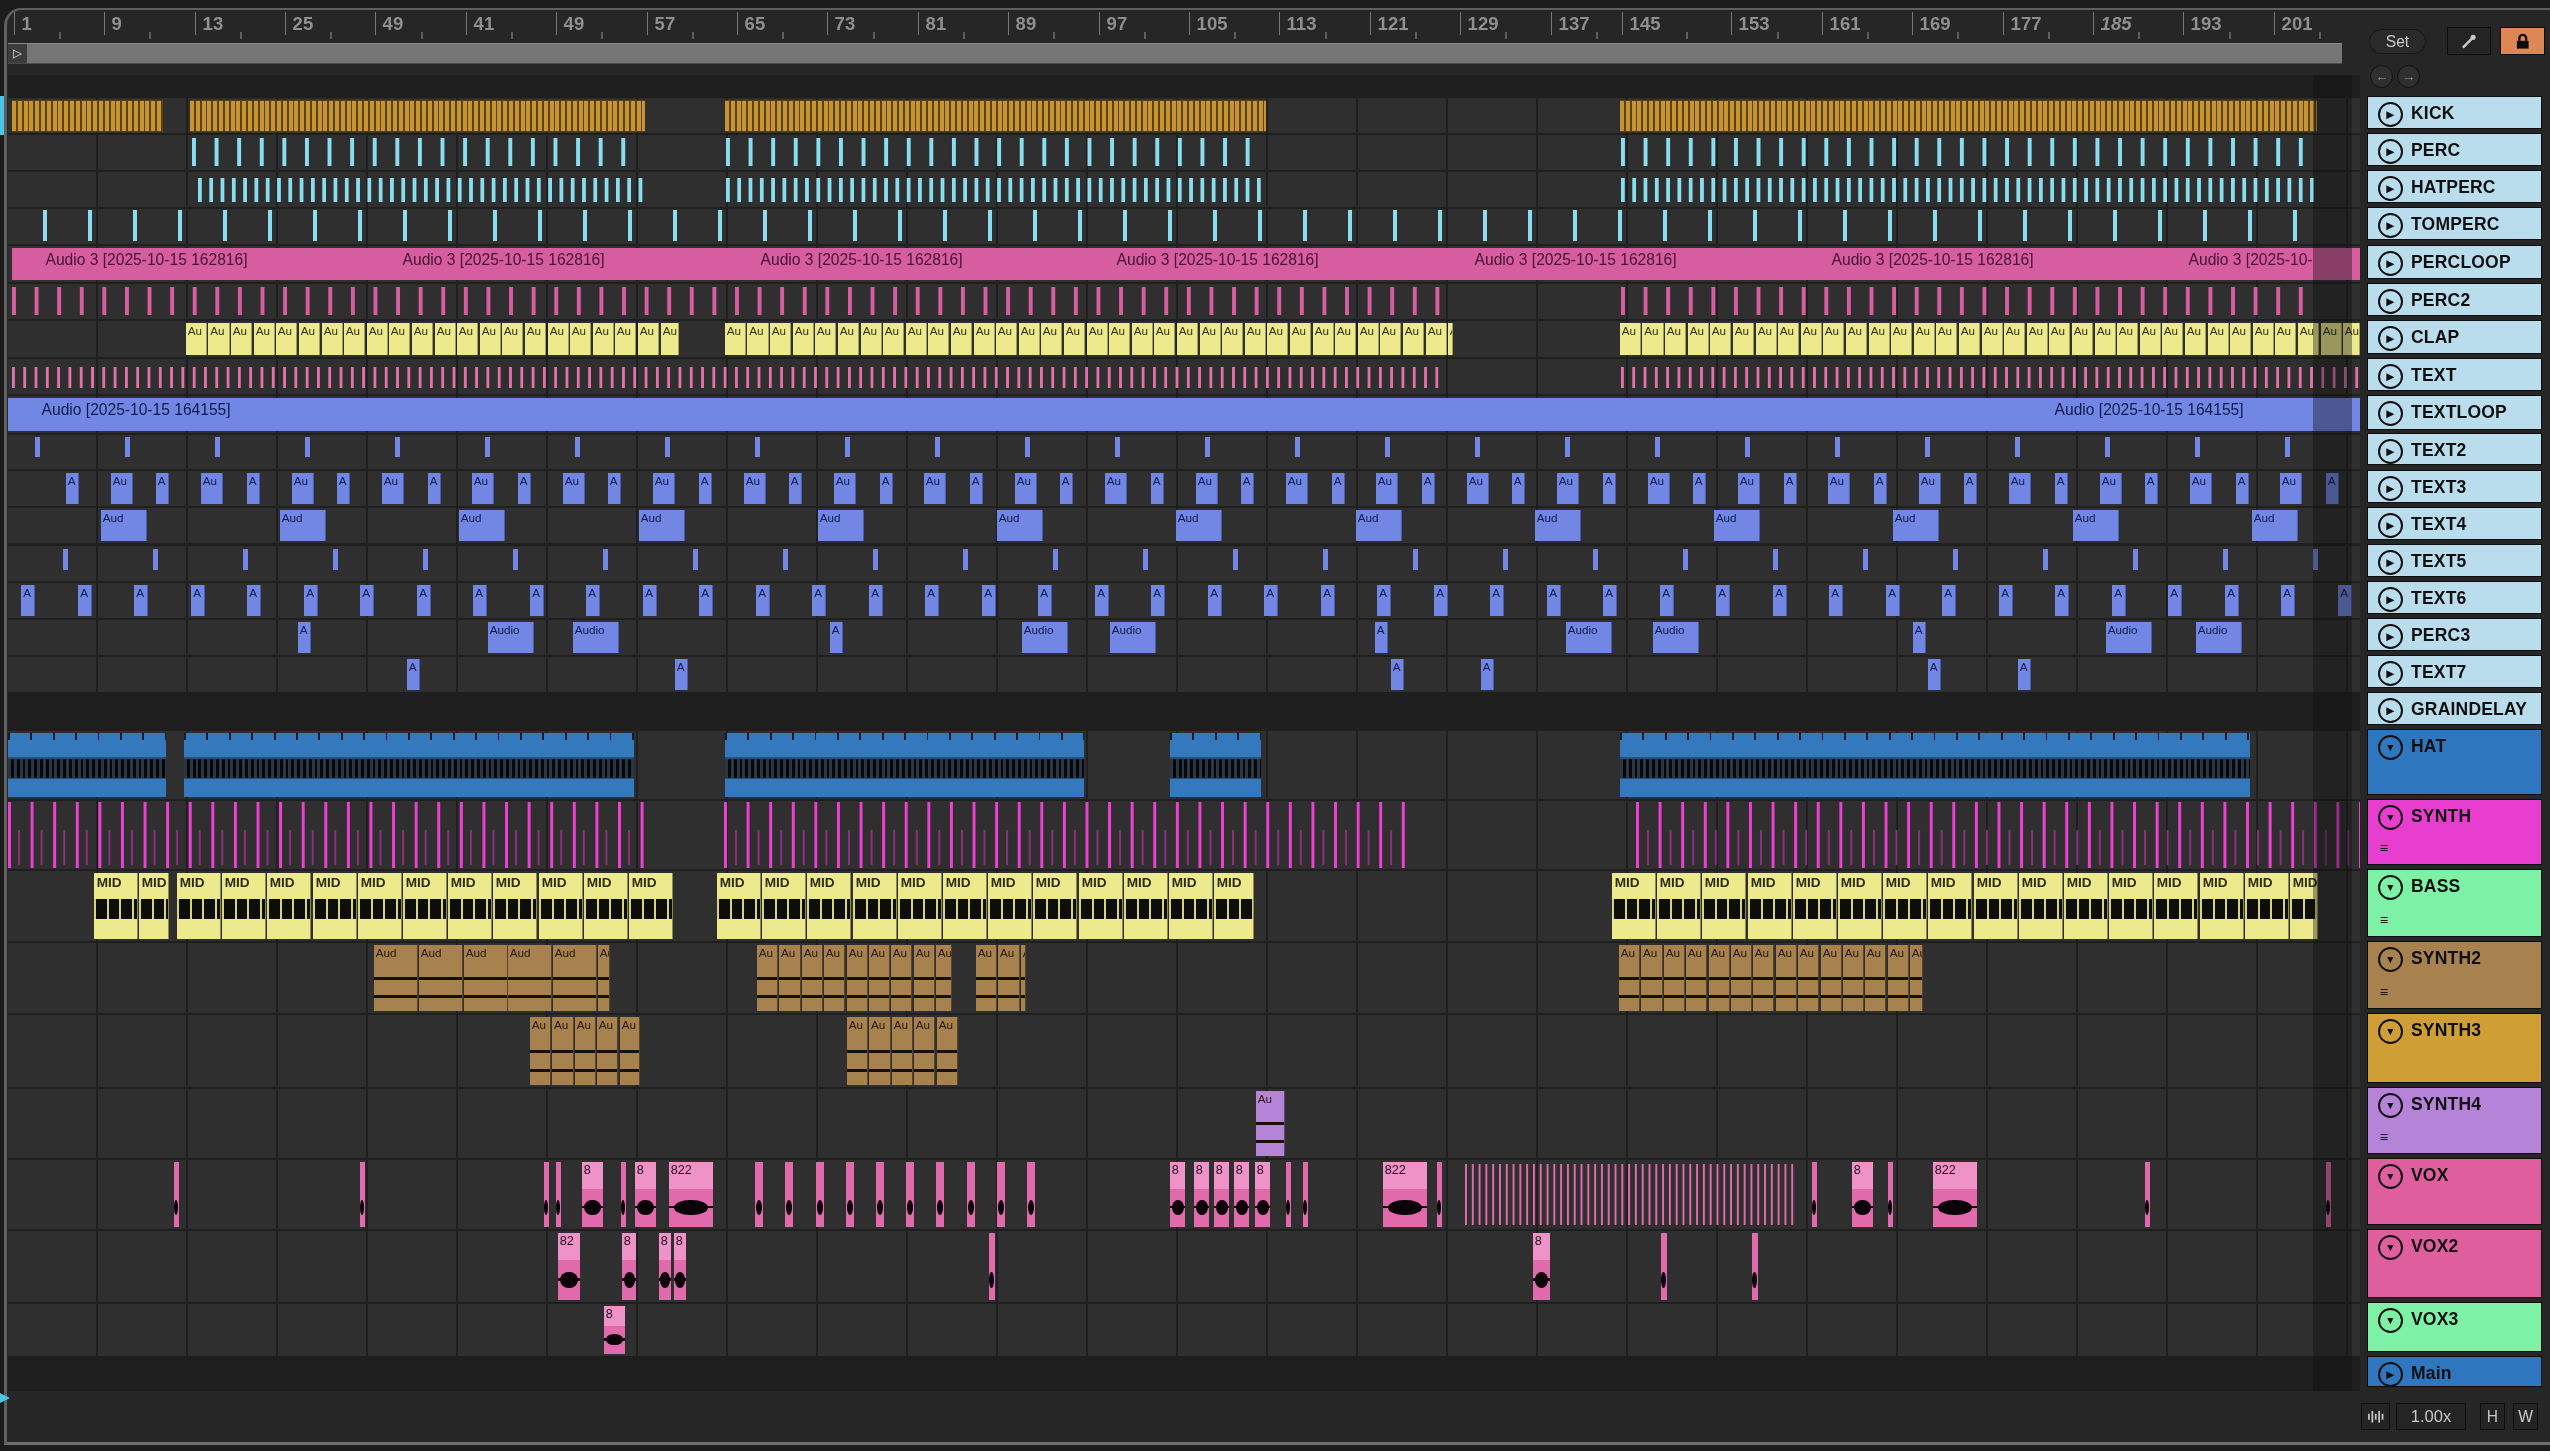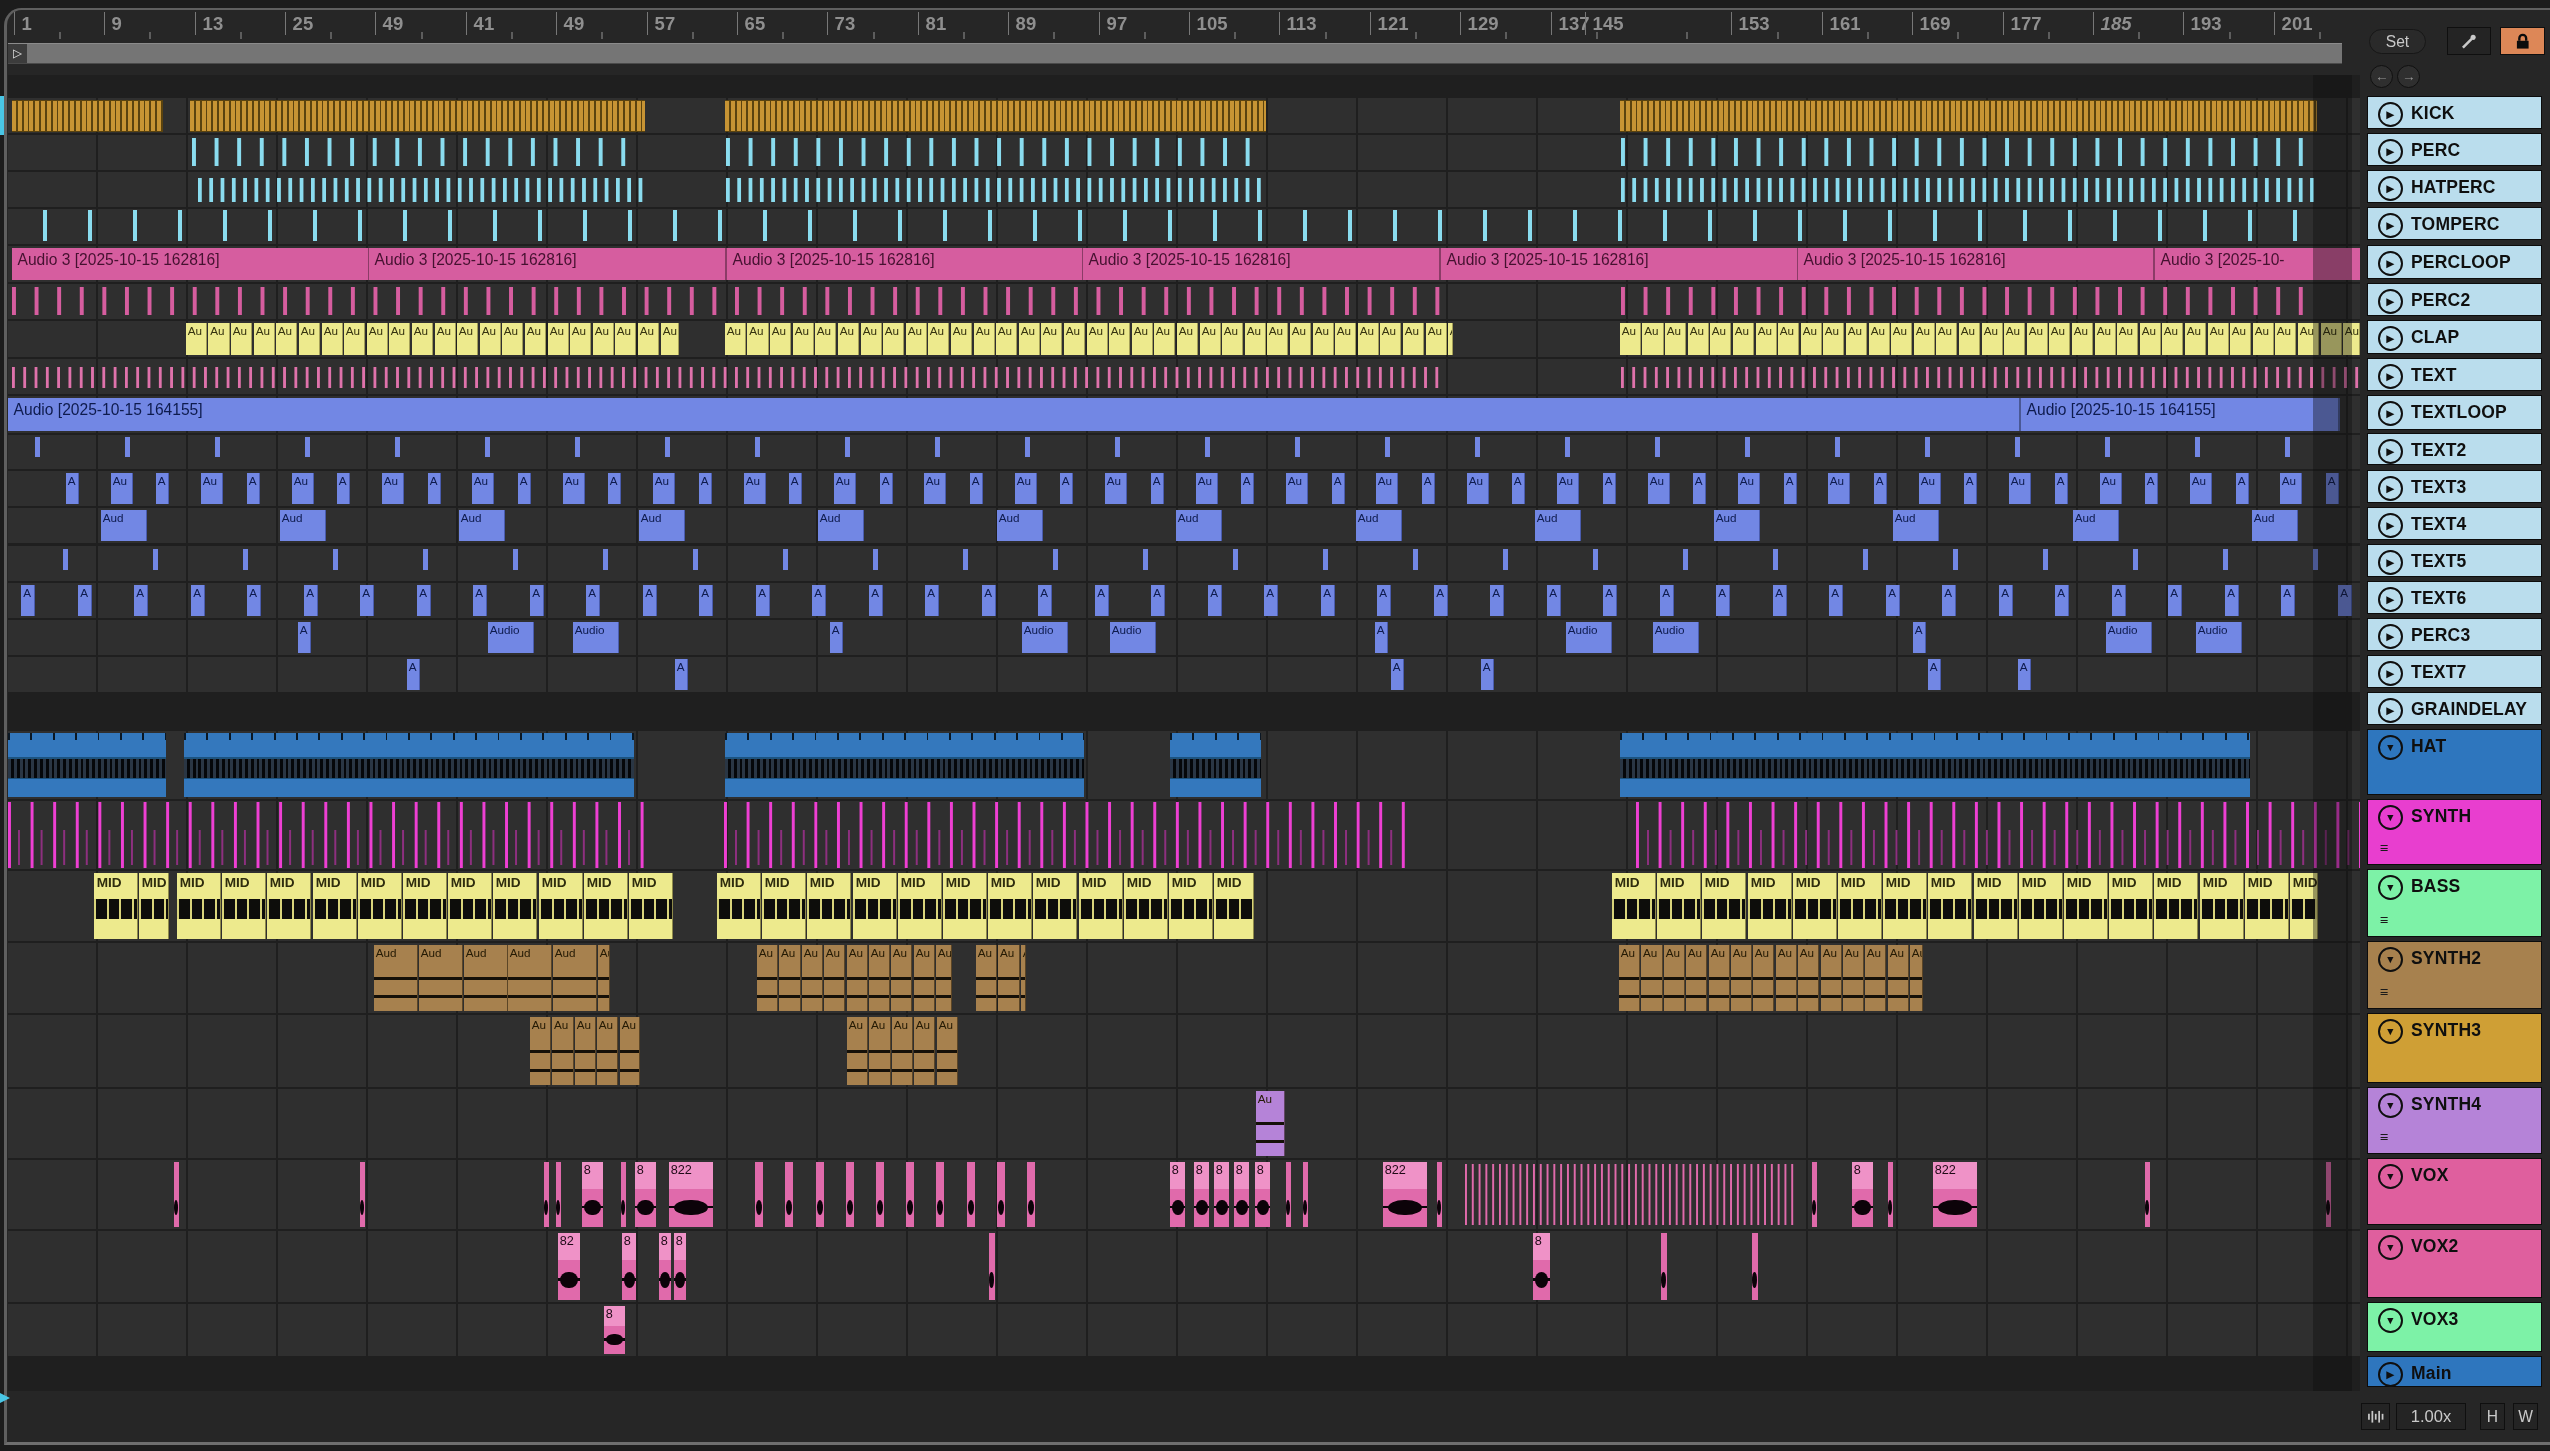--- a/index.html
+++ b/index.html
@@ -20,21 +20,21 @@
          color:#e6e6e6;font-size:11.7px;line-height:18.5px;text-align:center;}
   
   #grid{position:absolute;left:7.8px;top:75px;width:2352px;height:1316px;background:#1f1f1f;}
   .row{position:absolute;left:0;width:2352px;background:#2f2f2f;overflow:hidden;
        background-image:repeating-linear-gradient(90deg,transparent 0 88px,#1f1f1f 88px 90px);}
   #gridshade{position:absolute;left:2313px;top:0;width:39px;height:1316px;background:rgba(12,12,12,.38);
        pointer-events:none;z-index:30;}
   .clip{position:absolute;top:1.9px;bottom:1.9px;}
   .c-str{background:repeating-linear-gradient(90deg,var(--gold) 0 3.9px,var(--goldd) 3.9px 5.8px);
          border-top:1.9px solid var(--goldd);border-bottom:1.9px solid var(--goldd);}
-  .c-loop{overflow:hidden;}
+  .c-loop{overflow:hidden;padding-left:28px;}
   .c-loop .lbl{display:block;font-size:15.6px;padding:2.9px 5.8px;white-space:nowrap;font-weight:normal;}
   .cell{position:absolute;top:0;bottom:0;overflow:hidden;}
   .cell .lbl{display:block;font-size:11.7px;padding:1px 1.9px;white-space:nowrap;}
   .chipY{background:var(--yellow);color:var(--yeld);border-right:1.9px solid #a39e58;}
   .chipB{background:var(--peri);color:var(--perid);border-right:1.9px solid #4a5cae;}
   .c-hat{background:var(--hatBlue);}
   .c-hat::after{content:"";position:absolute;left:0;right:0;top:0;height:6.8px;
       background:repeating-linear-gradient(90deg,#0a1724 0 1.9px,transparent 1.9px 22.4px);}
   .c-hat::before{content:"";position:absolute;left:0;right:0;top:37%;height:30%;
       background:#05070a repeating-linear-gradient(90deg,#2a3644 0 2.9px,transparent 2.9px 5.8px);
@@ -116,21 +116,21 @@
       <div class="barnum" style="left: 1181px;">105</div>
       <div class="midtick" style="left: 1226px;"></div>
       <div class="barnum" style="left: 1271px;">113</div>
       <div class="midtick" style="left: 1317px;"></div>
       <div class="barnum" style="left: 1362px;">121</div>
       <div class="midtick" style="left: 1407px;"></div>
       <div class="barnum" style="left: 1452px;">129</div>
       <div class="midtick" style="left: 1497px;"></div>
       <div class="barnum" style="left: 1543px;">137</div>
       <div class="midtick" style="left: 1588px;"></div>
-      <div class="barnum" style="left: 1577px;">145</div>
+      <div class="barnum" style="left: 1614px;">145</div>
       <div class="midtick" style="left: 1678px;"></div>
       <div class="barnum" style="left: 1723px;">153</div>
       <div class="midtick" style="left: 1769px;"></div>
       <div class="barnum" style="left: 1814px;">161</div>
       <div class="midtick" style="left: 1859px;"></div>
       <div class="barnum" style="left: 1904px;">169</div>
       <div class="midtick" style="left: 1949px;"></div>
       <div class="barnum" style="left: 1995px;">177</div>
       <div class="midtick" style="left: 2040px;"></div>
       <div class="barnum" style="left: 2085px; font-style: italic;">185</div>

